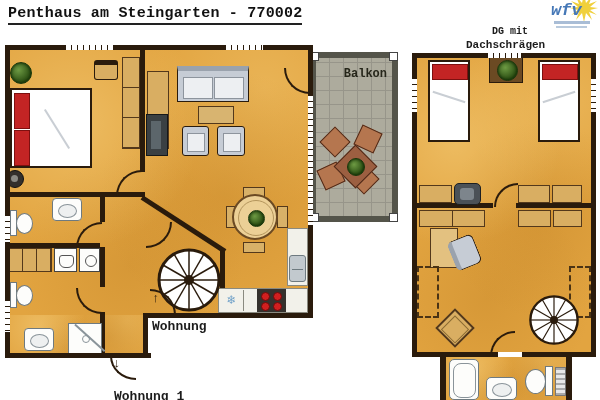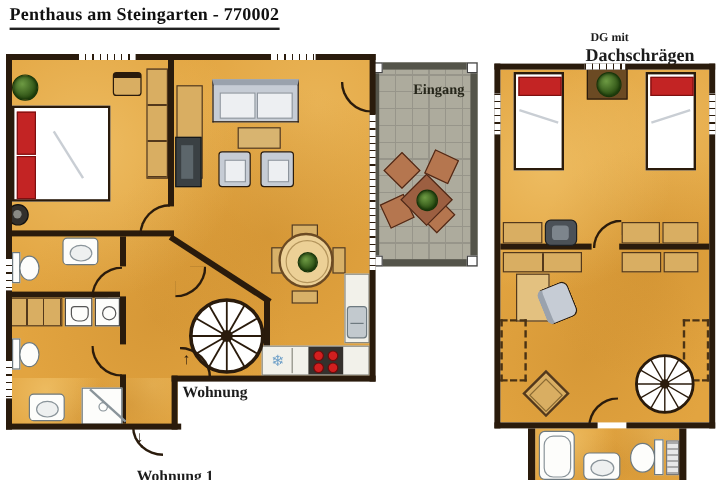--- a/index.html
+++ b/index.html
@@ -1,17 +1,17 @@
 <!DOCTYPE html>
 <html><head>
 <meta charset="utf-8">
 <style>
   html,body{margin:0;padding:0;background:#fff;}
   #canvas{position:relative;width:600px;height:400px;background:#fff;overflow:hidden;
-          font-family:Liberation Serif, serif;}
+          font-family:Liberation Mono, monospace;}
   .abs{position:absolute;}
   .floor{position:absolute;background-color:#e2a440;
     background-image:
       radial-gradient(circle at 22% 28%, rgba(255,226,150,.38), rgba(255,226,150,0) 42%),
       radial-gradient(circle at 72% 55%, rgba(168,104,18,.22), rgba(168,104,18,0) 48%),
       radial-gradient(circle at 40% 82%, rgba(168,104,18,.20), rgba(168,104,18,0) 40%),
       radial-gradient(circle at 85% 15%, rgba(255,226,150,.25), rgba(255,226,150,0) 35%);}
   .wall{position:absolute;background:#2a1b0c;}
   .winV{position:absolute;background:#fff;background-image:repeating-linear-gradient(180deg,#2a1b0c 0 1px,transparent 1px 6px);}
   .winH{position:absolute;background:#fff;background-image:repeating-linear-gradient(90deg,#2a1b0c 0 1px,transparent 1px 6px);}
@@ -25,35 +25,43 @@
   .dash{position:absolute;border:2px dashed #4a3315;box-sizing:border-box;}
   svg{display:block;}
 </style>
 </head>
 <body>
 
 <div id="canvas">
 
   <div class="lbl" style="left:8px;top:5px;font-size:15px;color:#111;border-bottom:2px solid #222;padding-bottom:1px;letter-spacing:.2px;">Penthaus am Steingarten - 770002</div>
 
+  <div class="abs" style="left:548px;top:0;width:52px;height:30px;">
+    <svg class="abs" style="left:22px;top:-6px;" width="28" height="28" viewBox="0 0 28 28">
+      <polygon fill="#f0d03c" points="14,0 16,9 22,2 19,10 27,7 20,13 28,14 20,16 27,21 19,18 22,26 16,19 14,28 12,19 6,26 9,18 1,21 8,16 0,14 8,13 1,7 9,10 6,2 12,9"></polygon>
+    </svg>
+    <div class="lbl" style="left:3px;top:1px;font-size:17px;font-style:italic;color:#4678b7;">wfv</div>
+    <div class="abs" style="left:6px;top:21px;width:36px;height:3px;background:#a9bdd6;"></div>
+    <div class="abs" style="left:8px;top:26px;width:31px;height:2px;background:#b9cadd;"></div>
+  </div>
 
   <div class="floor" style="left:8px;top:48px;width:302px;height:267px;"></div>
   <div class="floor" style="left:8px;top:315px;width:140px;height:40px;"></div>
   <div class="floor" style="left:417px;top:58px;width:174px;height:294px;"></div>
   <div class="floor" style="left:446px;top:357px;width:120px;height:43px;"></div>
 
   <div class="abs" style="left:310px;top:52px;width:88px;height:170px;border:6px solid #54544a;box-sizing:border-box;
               background-color:#adab9d;
               background-image:repeating-linear-gradient(0deg,transparent 0 13px,#97958a 13px 14px),
                                repeating-linear-gradient(90deg,transparent 0 13px,#97958a 13px 14px);">
     <div class="abs" style="left:-6px;top:-6px;width:7px;height:7px;background:#fff;border:1px solid #444;"></div>
     <div class="abs" style="right:-6px;top:-6px;width:7px;height:7px;background:#fff;border:1px solid #444;"></div>
     <div class="abs" style="left:-6px;bottom:-6px;width:7px;height:7px;background:#fff;border:1px solid #444;"></div>
     <div class="abs" style="right:-6px;bottom:-6px;width:7px;height:7px;background:#fff;border:1px solid #444;"></div>
-    <div class="lbl" style="right:5px;top:9px;font-size:12px;color:#26261a;">Eingang</div>
+    <div class="lbl" style="right:5px;top:9px;font-size:12px;color:#26261a;">Balkon</div>
   </div>
   <div class="abs" style="left:324px;top:131px;width:20px;height:20px;background:#b5764f;border:1.5px solid #4e2817;transform:rotate(45deg);"></div>
   <div class="abs" style="left:357px;top:128px;width:20px;height:20px;background:#b5764f;border:1.5px solid #4e2817;transform:rotate(25deg);"></div>
   <div class="abs" style="left:320px;top:165px;width:20px;height:20px;background:#b5764f;border:1.5px solid #4e2817;transform:rotate(65deg);"></div>
   <div class="abs" style="left:353px;top:168px;width:20px;height:20px;background:#b5764f;border:1.5px solid #4e2817;transform:rotate(45deg);"></div>
   <div class="abs" style="left:340px;top:151px;width:29px;height:29px;background:#9c5f41;border:1.5px solid #4e2817;transform:rotate(45deg);"></div>
   <div class="plant" style="left:347px;top:158px;width:16px;height:16px;"></div>
 
   <div class="wall" style="left:140px;top:48px;width:5px;height:124px;"></div>
   <div class="wall" style="left:5px;top:192px;width:140px;height:5px;"></div>
@@ -182,21 +190,21 @@
   <div class="arc" style="left:150px;top:289px;width:24px;height:24px;border-top:2px solid #2a1b0c;border-right:2px solid #2a1b0c;border-top-right-radius:100%;"></div>
   <div class="arc" style="left:110px;top:356px;width:24px;height:22px;border-bottom:2px solid #2a1b0c;border-left:2px solid #2a1b0c;border-bottom-left-radius:100%;"></div>
 
   <span class="lbl" style="left:152px;top:291px;font-size:13px;color:#2a1b0c;">↑</span>
   <span class="lbl" style="left:113px;top:356px;font-size:13px;color:#2a1b0c;">↓</span>
 
   <div class="lbl" style="left:152px;top:319px;font-size:13px;">Wohnung</div>
   <div class="lbl" style="left:114px;top:389px;font-size:13px;">Wohnung 1</div>
 
   <div class="lbl" style="left:492px;top:26px;font-size:10px;">DG mit</div>
-  <div class="lbl" style="left:466px;top:39px;font-size:15px;margin-left:22px;">Dachschrägen</div>
+  <div class="lbl" style="left:466px;top:39px;font-size:11px;">Dachschrägen</div>
 
   <div class="wall" style="left:417px;top:203px;width:76px;height:5px;"></div>
   <div class="wall" style="left:516px;top:203px;width:75px;height:5px;"></div>
 
   <div class="abs" style="left:428px;top:60px;width:42px;height:82px;background:#fff;border:2px solid #2a1b0c;box-sizing:border-box;">
     <div class="abs" style="left:2px;top:2px;width:34px;height:14px;background:#c32424;border:1.5px solid #7d1010;"></div>
     <div class="abs" style="left:2px;top:34px;width:34px;height:2px;background:#c9ced4;transform:rotate(18deg);"></div>
   </div>
   <div class="abs" style="left:538px;top:60px;width:42px;height:82px;background:#fff;border:2px solid #2a1b0c;box-sizing:border-box;">
     <div class="abs" style="left:2px;top:2px;width:34px;height:14px;background:#c32424;border:1.5px solid #7d1010;"></div>

